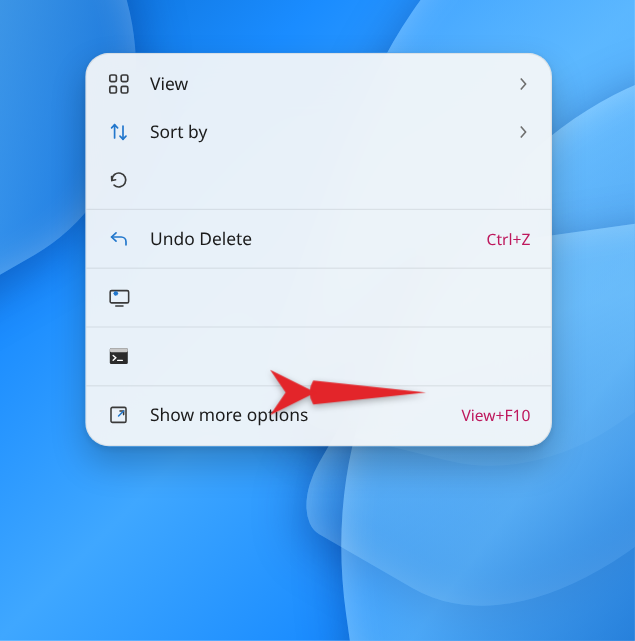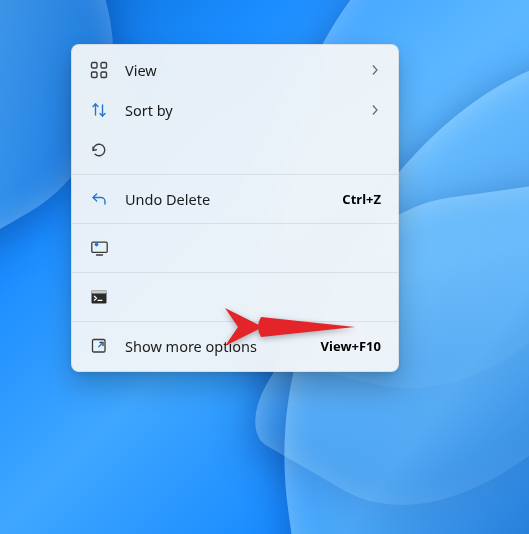--- a/index.html
+++ b/index.html
@@ -10,34 +10,34 @@
       background:linear-gradient(135deg,#0b6dd2 0%,#1a8cff 25%,#3fa7ff 50%,#1a8cff 75%,#0b6dd2 100%);
     }
     .bloom { position:absolute; inset:0; overflow:hidden; }
     .petal {
       position:absolute; border-radius:60% 10% 60% 10%;
       background:linear-gradient(135deg,rgba(255,255,255,0.08) 0%,rgba(120,200,255,0.55) 45%,rgba(0,90,200,0.85) 100%);
       box-shadow:inset 0 0 30px rgba(255,255,255,0.25),0 10px 40px rgba(0,40,120,0.4);
       transform-origin:50% 50%;
     }
     .menu {
-      position:absolute; left:71px; top:44px; width:328px;
+      position:absolute; left:71px; top:44px; width:389px;
       background:rgba(249,249,249,0.92); backdrop-filter:blur(20px);
-      border:1px solid rgba(0,0,0,0.08); border-radius:8px; padding:5px;
+      border:1px solid rgba(0,0,0,0.08); border-radius:20px; padding:5px;
       box-shadow:0 14px 28px rgba(0,0,0,0.22),0 2px 6px rgba(0,0,0,0.1);
       font-size:14.5px; color:#1b1b1b;
     }
     .item {
       display:flex; align-items:center; height:40px; padding:0 12px;
       border-radius:4px; position:relative;
     }
     .item.hover { background:rgba(255,255,255,0.72); border:1px solid rgba(0,0,0,0.07); padding:0 11px; }
     .icon-slot { width:20px; height:20px; margin-right:16px; flex:none; display:flex; align-items:center; justify-content:center; }
     .label { flex:1; }
-    .accel { color:#000000; font-size:13px;font-weight:bold; }
+    .accel { color:#be185d; font-size:13px; }
     .chevron { width:12px; color:#6e6e6e; display:flex; justify-content:center; }
     .sep { height:1px; background:rgba(0,0,0,0.08); margin:4px -5px; }
     svg { display:block; }
     .arrow { position:absolute; left:225px; top:308px; width:130px; height:38px; filter:drop-shadow(0 2px 3px rgba(0,0,0,0.3)); }
   </style>
 </head>
 <body>
 
 <div class="bloom" aria-hidden="true">
   <div class="petal" style="width:360px;height:520px;left:290px;top:-120px;transform:rotate(14deg);"></div>

